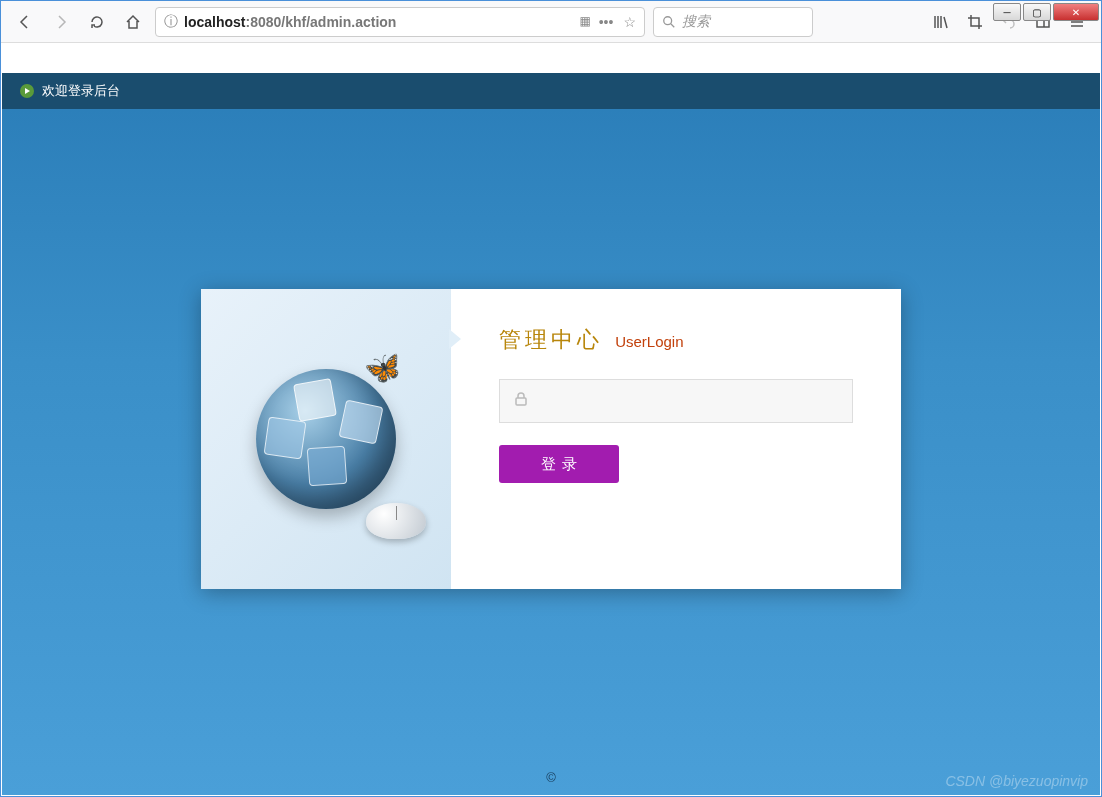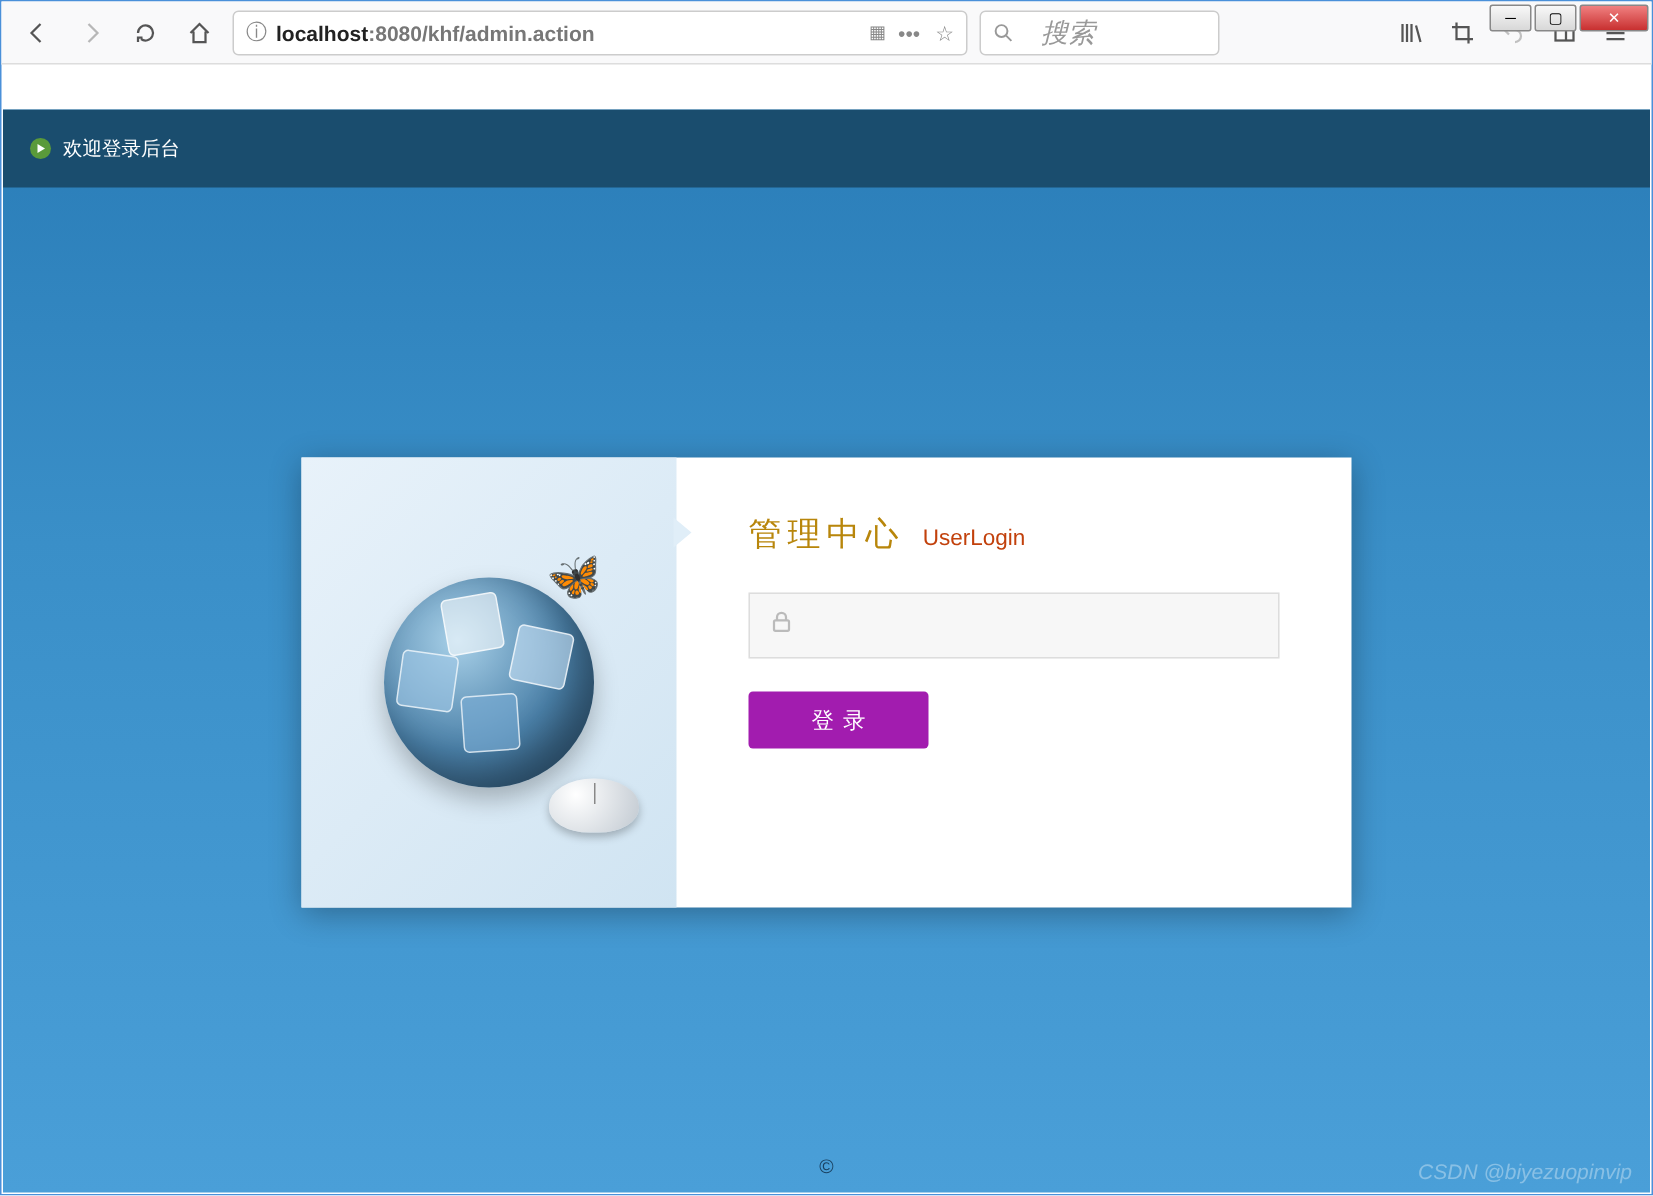--- a/index.html
+++ b/index.html
@@ -18,26 +18,26 @@
 .tab-close { font-size: 14px; color: #666; cursor: pointer; }
 .new-tab { width: 24px; height: 20px; background: rgba(255,255,255,0.3); border: 1px solid rgba(0,0,0,0.1); border-radius: 3px; margin-left: 8px; display: flex; align-items: center; justify-content: center; color: #888; font-size: 14px; cursor: pointer; margin-bottom: 3px;}
 
 .toolbar { height: 42px; background: #f9f9fa; border-bottom: 1px solid #ddd; display: flex; align-items: center; padding: 0 10px; gap: 8px; }
 .nav-btn { width: 28px; height: 28px; display: flex; align-items: center; justify-content: center; color: #555; cursor: pointer; border-radius: 4px; font-size: 16px; }
 .url-bar { flex: 1; height: 30px; border: 1px solid #ccc; border-radius: 4px; background: #fff; display: flex; align-items: center; padding: 0 8px; font-size: 14px; color: #555; gap: 6px; max-width: 490px; }
 .url-bar .info-icon { color: #888; }
 .url-host { color: #777; font-weight: bold; }
 .url-host .dark { color: #222; }
 .url-actions { margin-left: auto; display: flex; gap: 10px; color: #888; }
-.search-bar { width: 160px; height: 30px; border: 1px solid #ccc; border-radius: 4px; background: #fff; display: flex; align-items: center; padding: 0 8px; font-size: 18px; color: #999; gap: 18px; }
+.search-bar { width: 160px; height: 30px; border: 1px solid #ccc; border-radius: 4px; background: #fff; display: flex; align-items: center; padding: 0 8px; font-size: 14px; color: #999; gap: 6px; }
 .right-icons { display: flex; gap: 6px; margin-left: auto; }
 
 
 .page { position: absolute; top: 72px; left: 1px; right: 1px; bottom: 1px; background: linear-gradient(180deg, #2a7db8 0%, #3a8fc8 40%, #4a9fd8 100%); overflow: hidden; }
-.page-header { height: 52px; background: #1a4d6e; display: flex; align-items: center; padding: 0 18px; gap: 8px; color: #fff; font-size: 13px; }
+.page-header { height: 36px; background: #1a4d6e; display: flex; align-items: center; padding: 0 18px; gap: 8px; color: #fff; font-size: 13px; }
 .play-icon { width: 14px; height: 14px; background: #5a9a3a; border-radius: 50%; display: flex; align-items: center; justify-content: center; }
 .play-icon::after { content: ""; border-left: 5px solid #fff; border-top: 3px solid transparent; border-bottom: 3px solid transparent; margin-left: 1px; }
 
 .login-card { width: 700px; height: 300px; background: #fff; margin: 180px auto 0; box-shadow: 0 4px 20px rgba(0,0,0,0.3); display: flex; }
 .card-left { width: 250px; background: linear-gradient(135deg,#e8f2fa,#d0e4f2); position: relative; display:flex; align-items:center; justify-content:center; }
 .card-left::after { content:""; position:absolute; right:-10px; top:40px; width:0; height:0; border-left:12px solid #e0eef8; border-top:10px solid transparent; border-bottom:10px solid transparent; }
 .globe-wrap { position: relative; }
 .globe { width: 140px; height: 140px; border-radius: 50%; background: radial-gradient(circle at 35% 30%, #a8d0e8, #4a80a8 55%, #2a5070); box-shadow: inset -12px -12px 24px rgba(0,0,0,0.3), 0 8px 16px rgba(0,0,0,0.25); position: relative; overflow: hidden; }
 .puzzle { position: absolute; width: 38px; height: 38px; background: rgba(255,255,255,0.55); border: 1px solid rgba(255,255,255,0.7); border-radius: 4px; }
 .p1 { top: 12px; left: 40px; transform: rotate(-10deg); }

